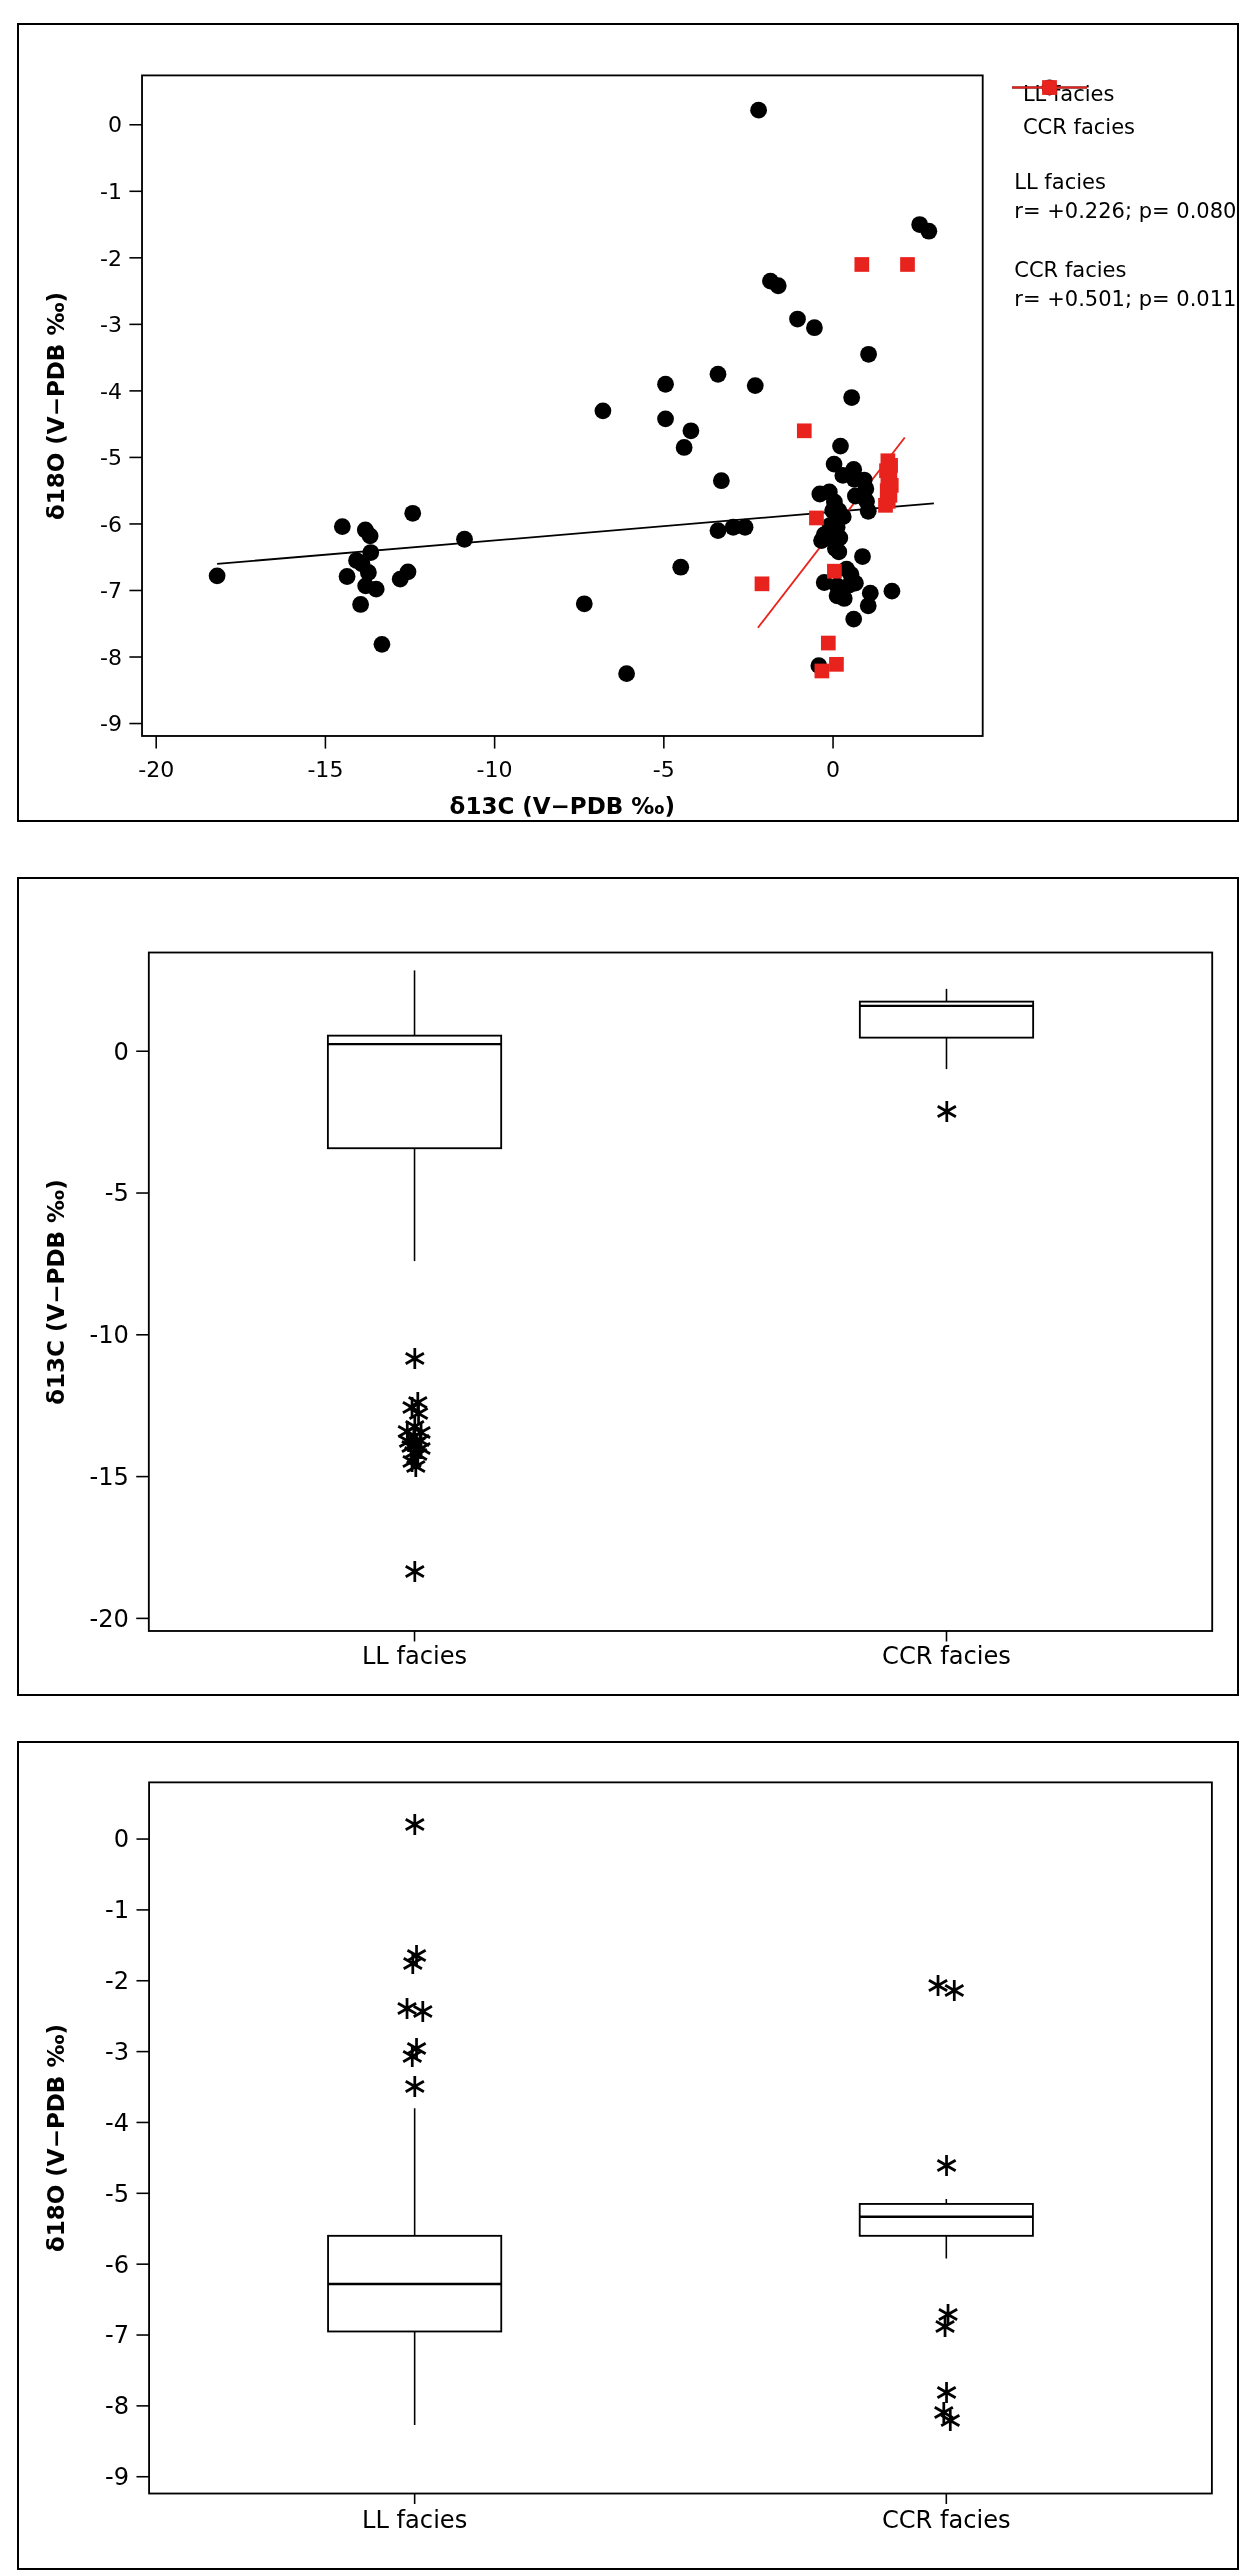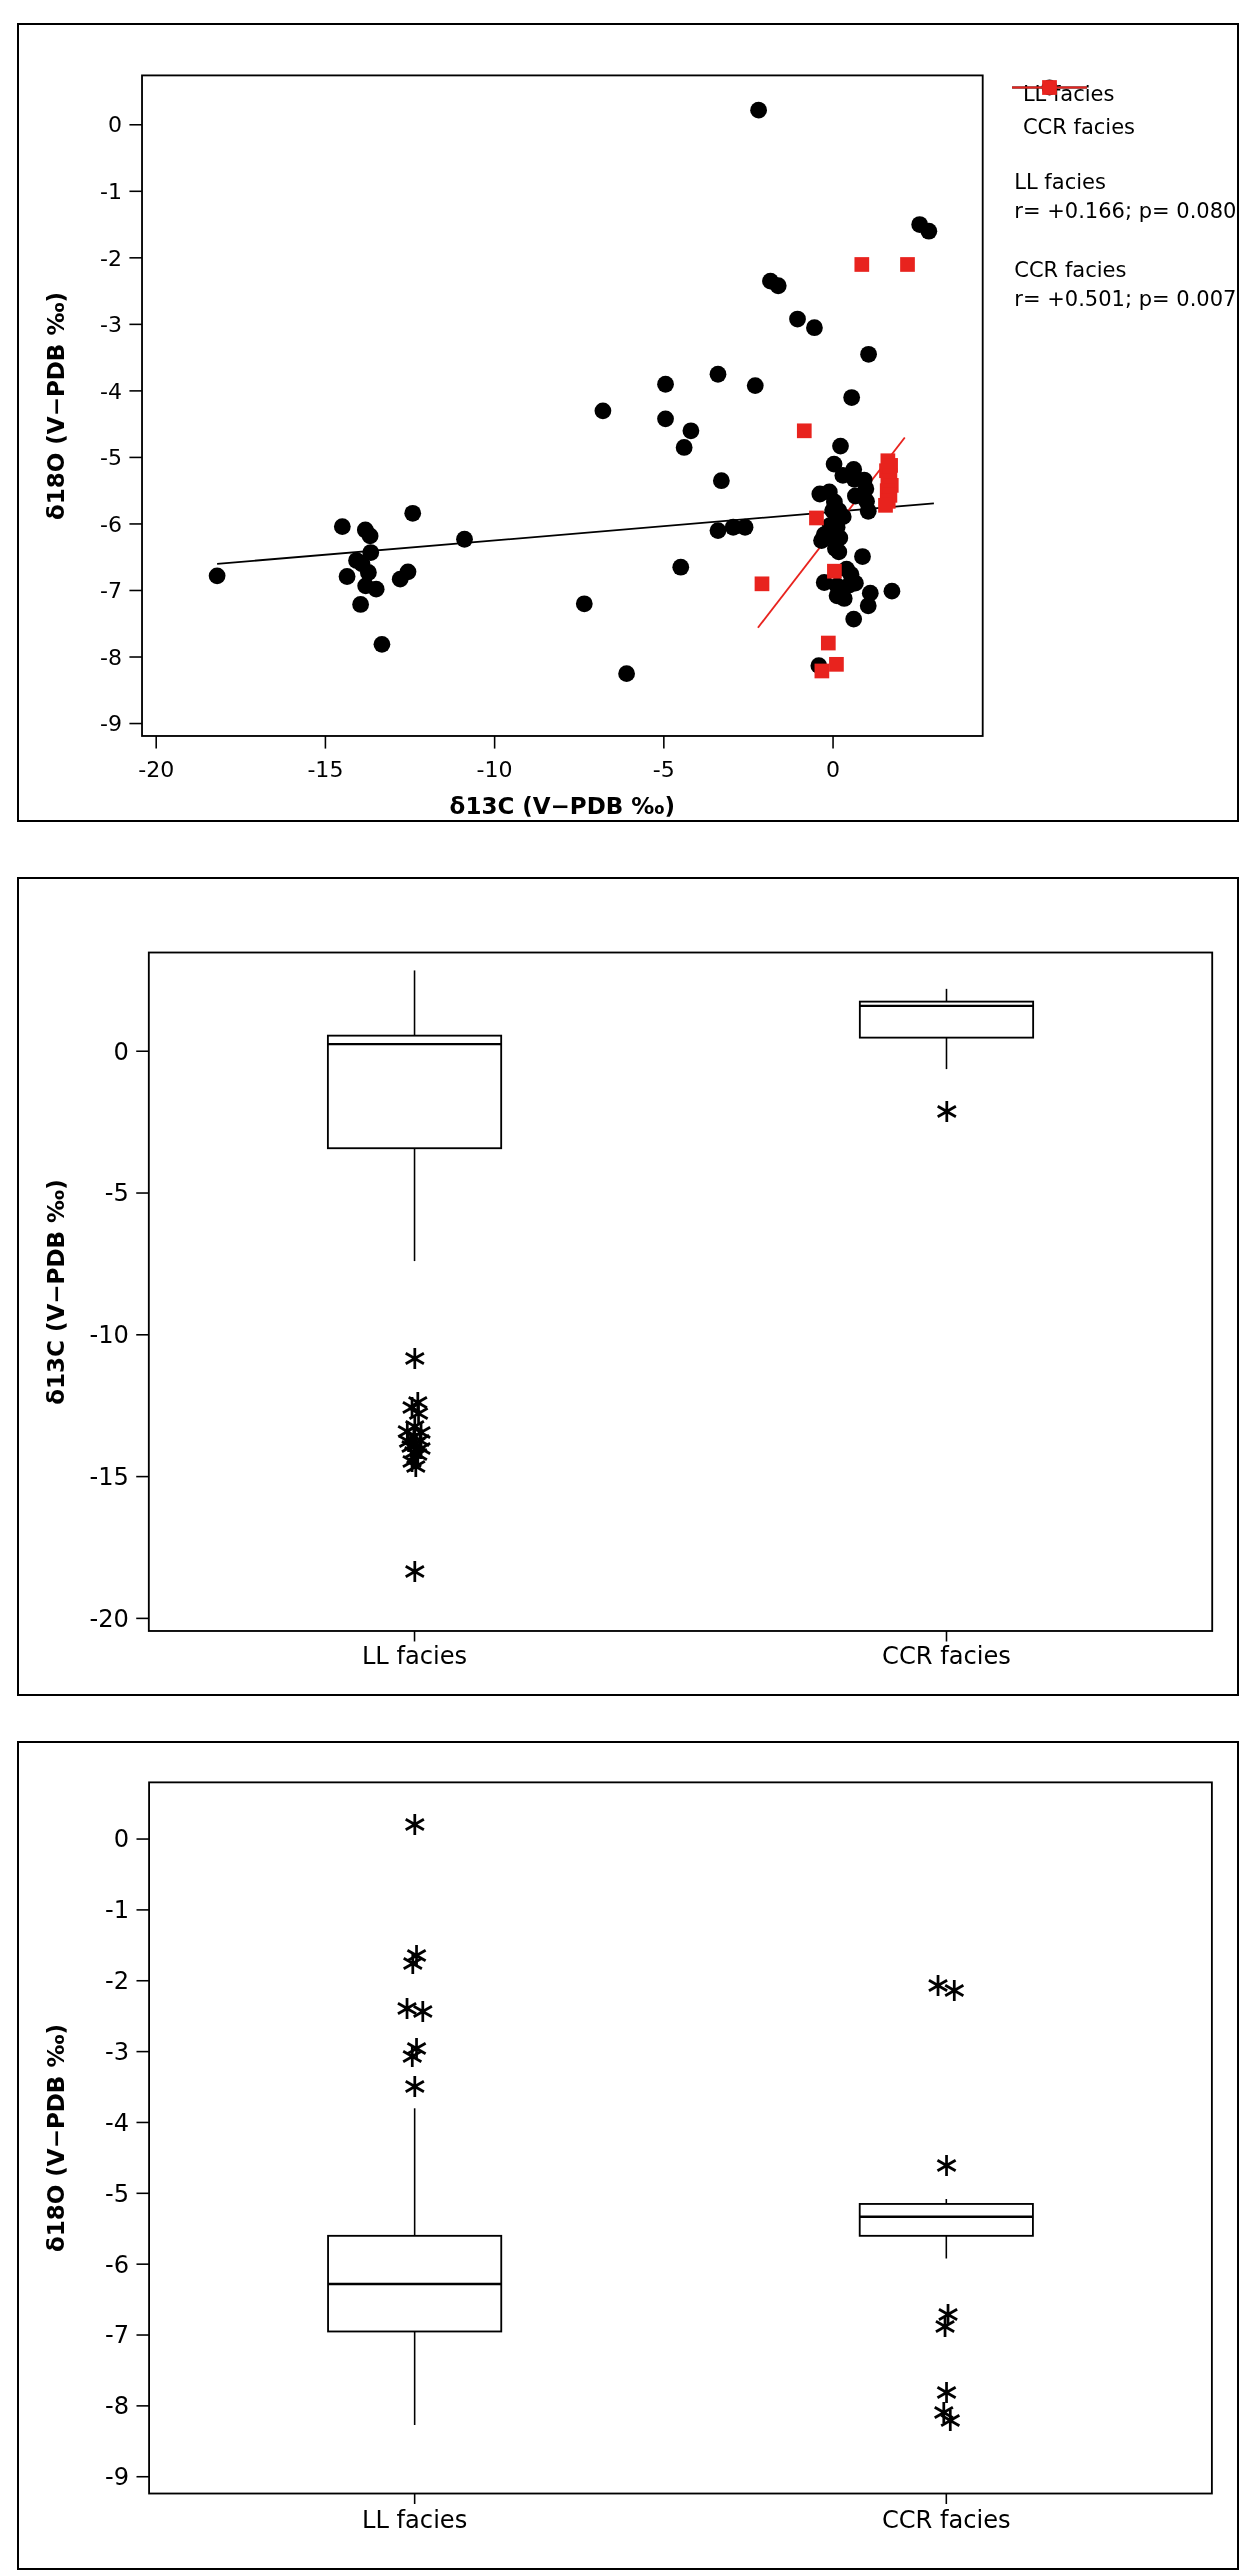--- a/index.html
+++ b/index.html
@@ -180,24 +180,24 @@
         <svg width="77" height="19" viewBox="0 0 146 36">
           <line x1="2" y1="18" x2="144" y2="18" stroke="#e8231e" stroke-width="4"></line>
           <rect x="59" y="4" width="28" height="28" fill="#e8231e"></rect>
         </svg>
         <span class="lbl">CCR facies</span>
       </div>
     </div>
 
     <div class="legend-stats">
       <div>LL facies</div>
-      <div>r= +0.166; p= 0.080</div>
+      <div>r= +0.226; p= 0.080</div>
       <div class="gap"></div>
       <div>CCR facies</div>
-      <div>r= +0.501; p= 0.007</div>
+      <div>r= +0.501; p= 0.011</div>
     </div>
   </section>
 
   <section class="panel" id="panel-1">
     <svg width="1218" height="815" viewBox="0 0 2319 1552">
         <rect x="247" y="140" width="2025" height="1292" fill="#ffffff" stroke="#000000" stroke-width="3.5"></rect>
         <line x1="223" y1="328" x2="247" y2="328" stroke="#000000" stroke-width="3"></line>
         <text x="209" y="328" text-anchor="end" dy="0.35em" font-size="46" fill="#000">0</text>
         <line x1="223" y1="598" x2="247" y2="598" stroke="#000000" stroke-width="3"></line>
         <text x="209" y="598" text-anchor="end" dy="0.35em" font-size="46" fill="#000">-5</text>

